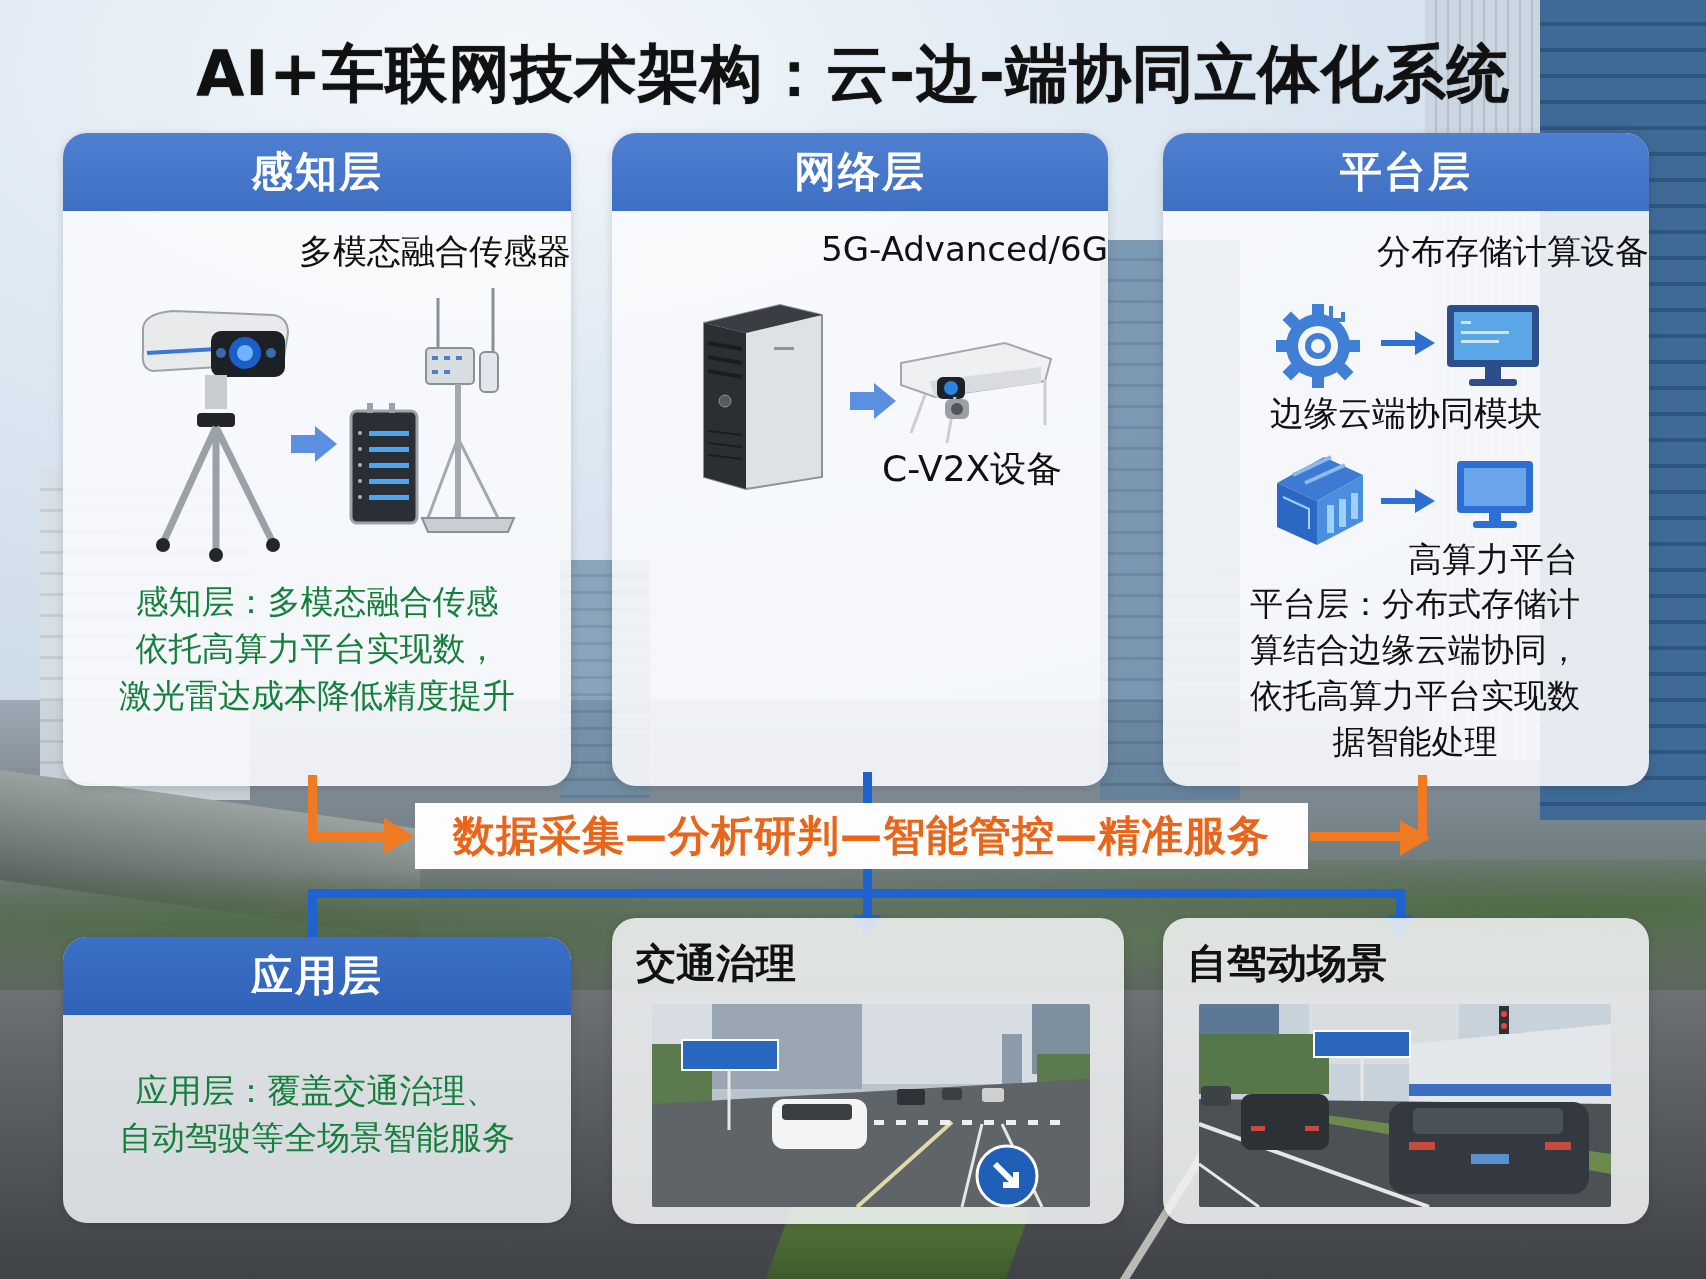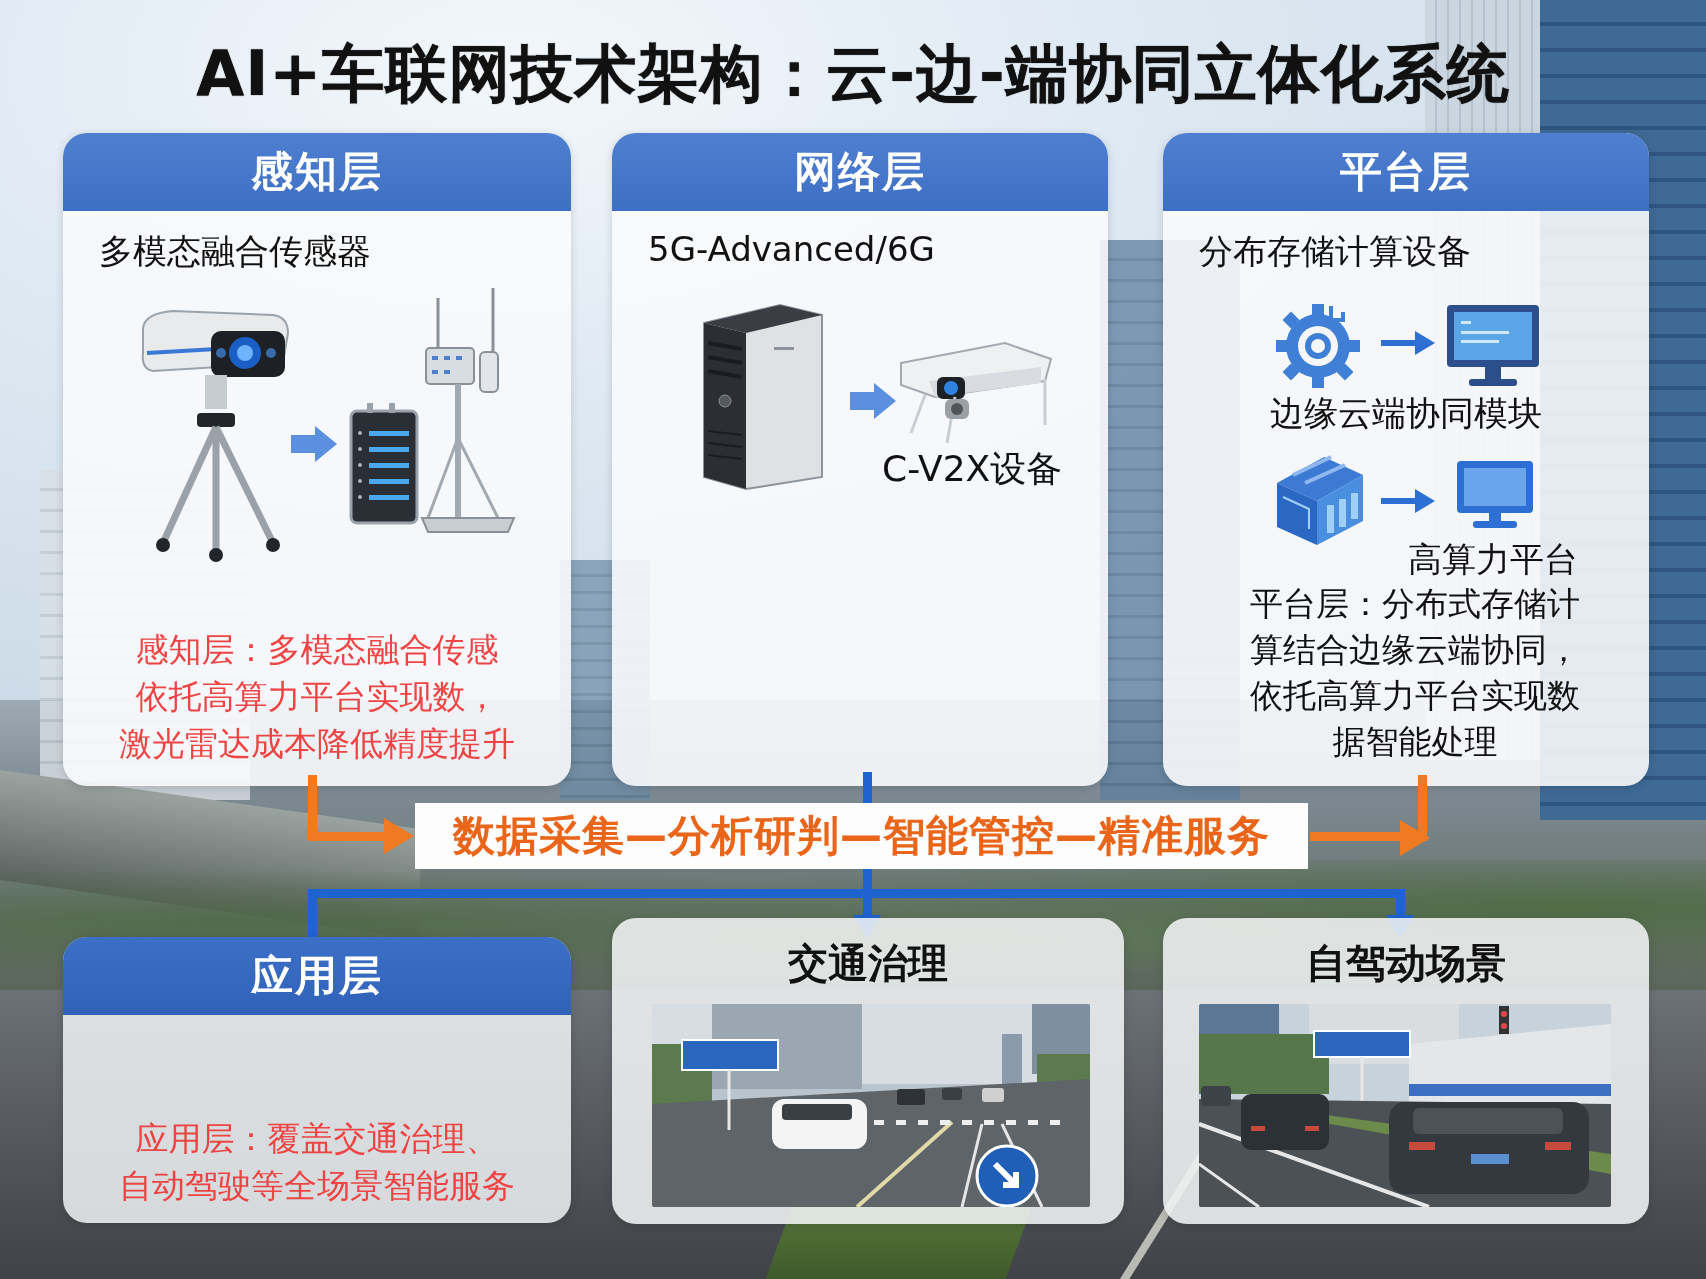--- a/index.html
+++ b/index.html
@@ -50,24 +50,24 @@
     position: absolute; border-radius: 24px; overflow: hidden;
     background: rgba(248, 250, 252, 0.90);
     box-shadow: 0 2px 10px rgba(0,0,0,0.15);
   }
   .panel-head {
     height: 78px; background: linear-gradient(180deg, #4f7fd0 0%, #3d6fc4 100%);
     color: #fff; font-size: 42px; font-weight: 900; text-align: center;
     line-height: 78px; letter-spacing: 2px;
   }
   .panel-sub {
-    text-align: left; font-size: 34px; color: #111; margin-top: 18px; margin-left: 36px;
+    text-align: right; font-size: 34px; color: #111; margin-top: 18px; margin-left: 36px;
   }
   .desc {
-    font-size: 33px; line-height: 47px; color: #ef4444; text-align: center; margin-top: 48px;
+    font-size: 33px; line-height: 47px; color: #15803d; text-align: center;
   }
 
   
   .arrow-blue { position: absolute; width: 48px; height: 36px; }
   .arrow-blue .shaft { position: absolute; left: 0; top: 9px; width: 26px; height: 18px; background: #5b8fe0; }
   .arrow-blue .head { position: absolute; left: 24px; top: 0; width: 0; height: 0;
     border-top: 18px solid transparent; border-bottom: 18px solid transparent; border-left: 22px solid #5b8fe0; }
   .arrow-thin { position: absolute; width: 56px; height: 24px; }
   .arrow-thin .shaft { position: absolute; left: 0; top: 9px; width: 36px; height: 6px; background: #2e6fd4; }
   .arrow-thin .head { position: absolute; left: 34px; top: 0; width: 0; height: 0;
@@ -78,21 +78,21 @@
     position: absolute; left: 415px; top: 803px; width: 893px; height: 66px;
     background: #fdfdfd; text-align: center;
     font-size: 42px; font-weight: 900; color: #e8651a; line-height: 66px; letter-spacing: 1px;
   }
   .conn { position: absolute; }
   .orange { background: #f07a22; }
   .blue { background: #1f63d1; }
 
   
   .photo { position: absolute; overflow: hidden; border-radius: 2px; }
-  .scene-title { text-align: center; font-size: 40px; font-weight: 900; color: #111; margin-top: 24px; }
+  .scene-title { font-size: 40px; font-weight: 900; color: #111; margin-top: 24px; padding-left: 24px; }
 </style>
 </head>
 <body>
 
 <div class="bg-layer">
   <div class="bg-sky"></div>
   <div class="bg-tower-right2"></div>
   <div class="bg-tower-right"></div>
   <div class="bg-tower-mid"></div>
   <div class="bg-tower-mid2"></div>

